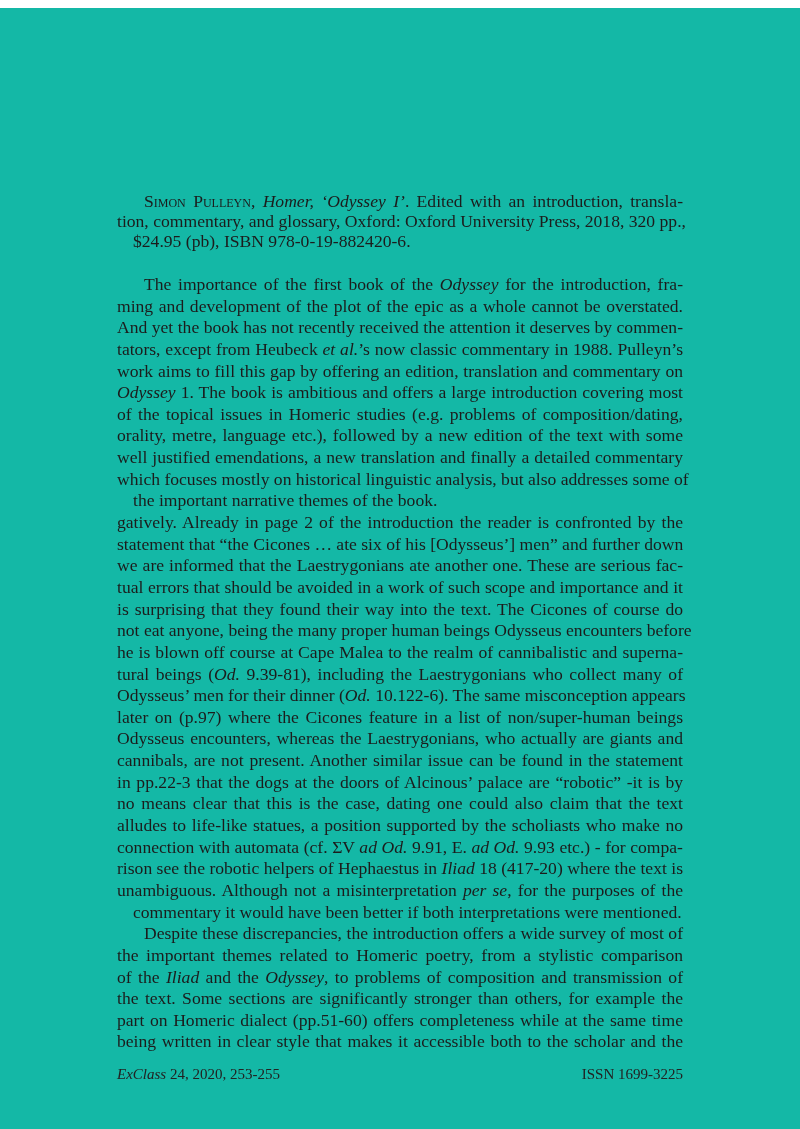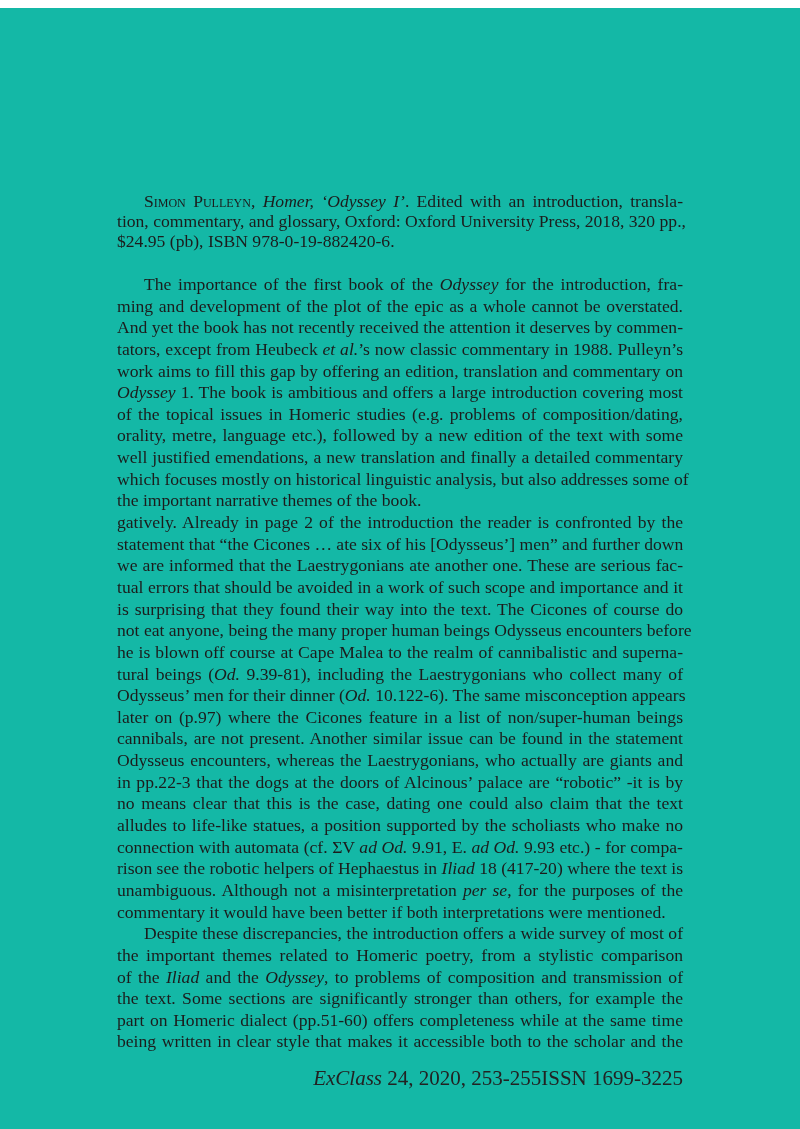--- a/index.html
+++ b/index.html
@@ -14,27 +14,27 @@
     font-size: 17.6px;
   }
   .header { top: 183px; }
   .body { top: 266px; }
   .line {
     display: block; white-space: nowrap; overflow: visible;
     text-align: justify; text-align-last: justify;
     height: 20px; line-height: 20px;
   }
   .body .line { height: 21.65px; line-height: 21.65px; }
-  .line.last { text-align-last: left; }
+  .line.last { text-align-last: left; margin-left: 16px; }
   .line.indent { padding-left: 27px; }
   .sc { font-variant: small-caps; }
   .it { font-style: italic; }
   .footer {
     position: absolute; top: 1058px; left: 117px; width: 566px;
-    font-size: 21px; display: flex; justify-content: flex-end; color: #222;
+    font-size: 15px; display: flex; justify-content: space-between; color: #222;
   }
   .footer .left .it { font-style: italic; }
 </style>
 </head>
 <body>
 
 <div class="page">
   <div class="textblock header" id="header-block">
       <span class="line indent"><span class="sc">Simon Pulleyn</span><span>, </span><span class="it">Homer, ‘Odyssey I’</span><span>. Edited with an introduction, transla-</span></span>
       <span class="line"><span>tion, commentary, and glossary, Oxford: Oxford University Press, 2018, 320 pp.,</span></span>
@@ -55,22 +55,22 @@
       <span class="line"><span>gatively. Already in page 2 of the introduction the reader is confronted by the</span></span>
       <span class="line"><span>statement that “the Cicones … ate six of his [Odysseus’] men” and further down</span></span>
       <span class="line"><span>we are informed that the Laestrygonians ate another one. These are serious fac-</span></span>
       <span class="line"><span>tual errors that should be avoided in a work of such scope and importance and it</span></span>
       <span class="line"><span>is surprising that they found their way into the text. The Cicones of course do</span></span>
       <span class="line"><span>not eat anyone, being the many proper human beings Odysseus encounters before</span></span>
       <span class="line"><span>he is blown off course at Cape Malea to the realm of cannibalistic and superna-</span></span>
       <span class="line"><span>tural beings (</span><span class="it">Od.</span><span> 9.39-81), including the Laestrygonians who collect many of</span></span>
       <span class="line"><span>Odysseus’ men for their dinner (</span><span class="it">Od.</span><span> 10.122-6). The same misconception appears</span></span>
       <span class="line"><span>later on (p.97) where the Cicones feature in a list of non/super-human beings</span></span>
+      <span class="line"><span>Odysseus encounters, whereas the Laestrygonians, who actually are giants and</span></span>
       <span class="line"><span>cannibals, are not present. Another similar issue can be found in the statement</span></span>
-      <span class="line"><span>Odysseus encounters, whereas the Laestrygonians, who actually are giants and</span></span>
       <span class="line"><span>in pp.22-3 that the dogs at the doors of Alcinous’ palace are “robotic” -it is by</span></span>
       <span class="line"><span>no means clear that this is the case, dating one could also claim that the text</span></span>
       <span class="line"><span>alludes to life-like statues, a position supported by the scholiasts who make no</span></span>
       <span class="line"><span>connection with automata (cf. ΣV </span><span class="it">ad Od.</span><span> 9.91, E. </span><span class="it">ad Od.</span><span> 9.93 etc.) - for compa-</span></span>
       <span class="line"><span>rison see the robotic helpers of Hephaestus in </span><span class="it">Iliad</span><span> 18 (417-20) where the text is</span></span>
       <span class="line"><span>unambiguous. Although not a misinterpretation </span><span class="it">per se</span><span>, for the purposes of the</span></span>
       <span class="line last"><span>commentary it would have been better if both interpretations were mentioned.</span></span>
       <span class="line indent"><span>Despite these discrepancies, the introduction offers a wide survey of most of</span></span>
       <span class="line"><span>the important themes related to Homeric poetry, from a stylistic comparison</span></span>
       <span class="line"><span>of the </span><span class="it">Iliad</span><span> and the </span><span class="it">Odyssey</span><span>, to problems of composition and transmission of</span></span>

